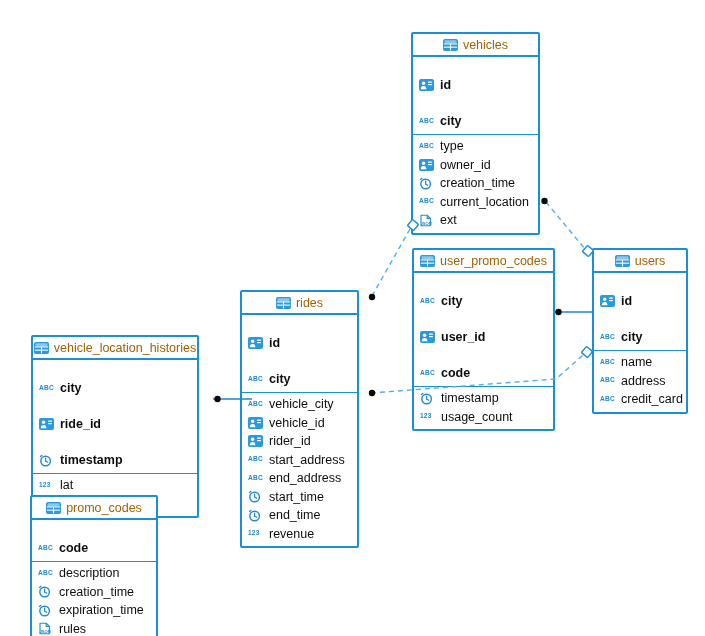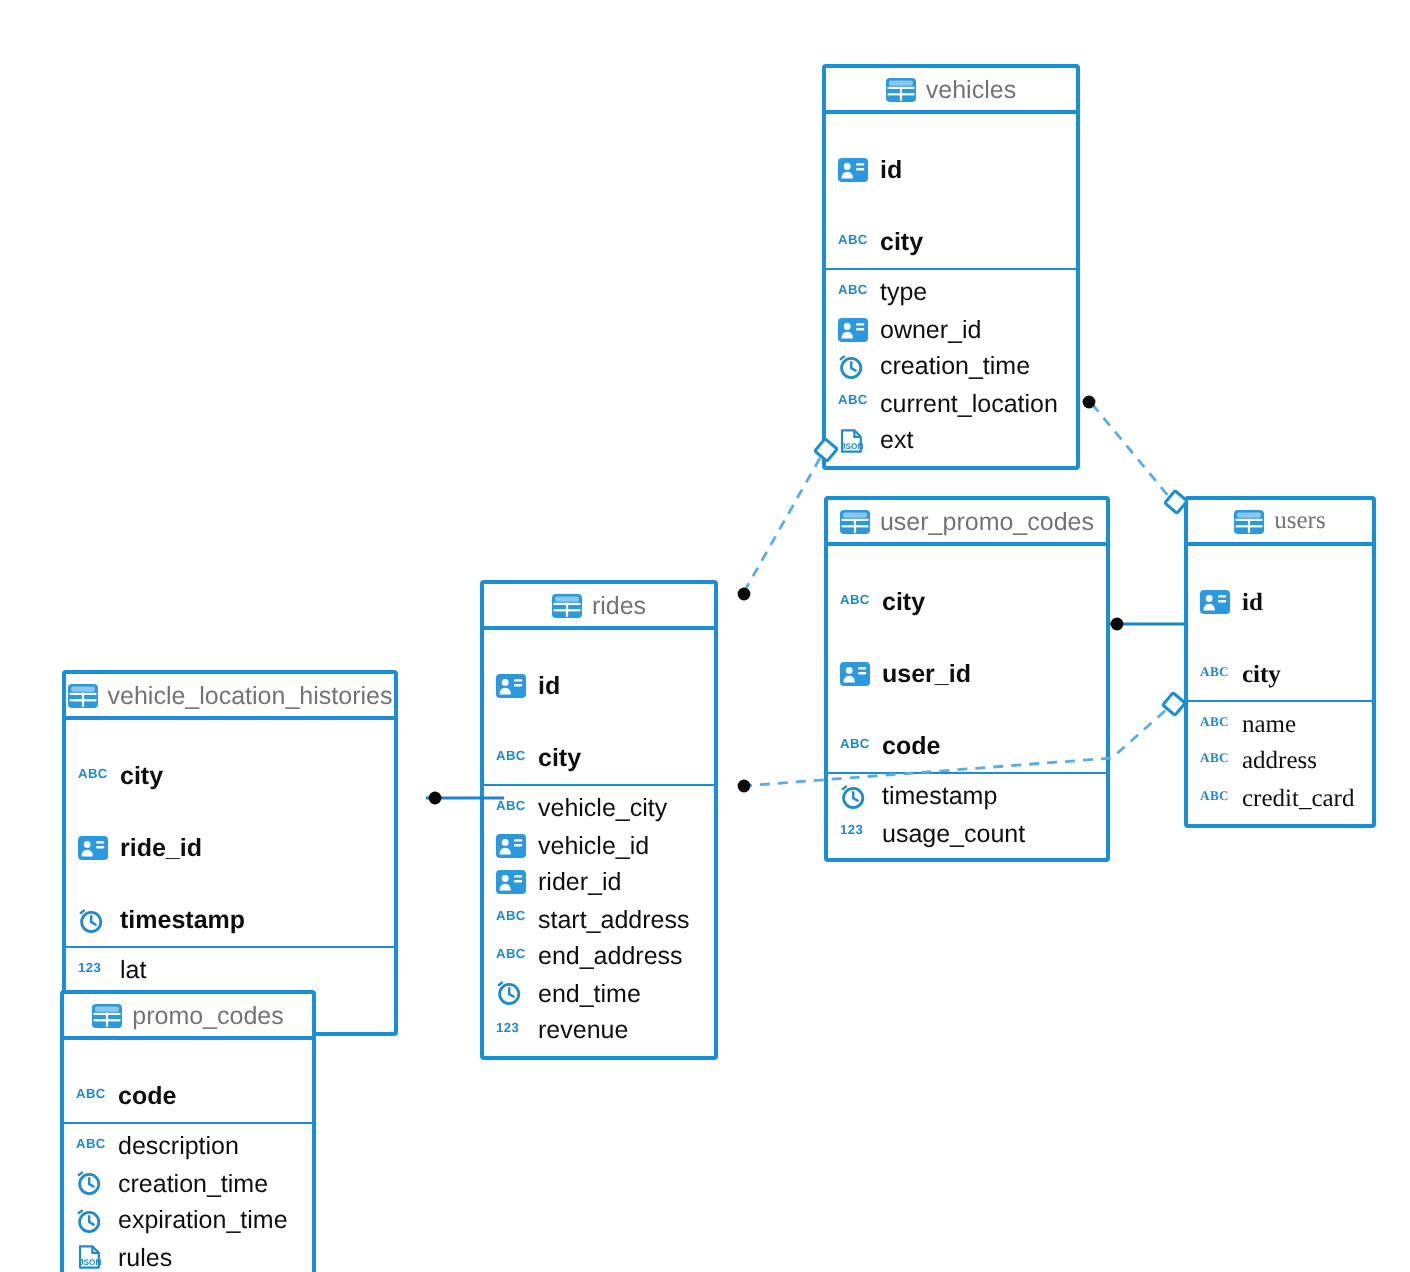--- a/index.html
+++ b/index.html
@@ -9,21 +9,21 @@
     -webkit-font-smoothing:antialiased;
   }
   #canvas{position:relative;width:705px;height:636px;background:#fff;overflow:hidden;}
   .erd-table{
     position:absolute;background:#fff;box-sizing:border-box;
     border:2px solid var(--blue);border-radius:2px;z-index:1;
   }
   .thead{
     display:flex;align-items:center;justify-content:center;gap:5px;
     height:21px;border-bottom:2px solid var(--blue);
-    font-size:12.5px;color:#737373;white-space:nowrap;
+    font-size:12.5px;color:#a16207;white-space:nowrap;
   }
   .tsection{padding:2px 0 3px;}
   .tsection.fields{border-top:1.5px solid var(--blue);}
   .trow{
     display:flex;align-items:center;gap:4px;height:18.5px;
     padding:0 6px;font-size:12.5px;color:var(--text);white-space:nowrap;
   }
   .pk .trow{height:20px;font-weight:700;margin-top:16px;}
   .cicon{width:17px;flex:0 0 17px;display:flex;align-items:center;justify-content:flex-start;}
   .thead .cicon{width:15px;flex:0 0 15px;}
@@ -187,21 +187,21 @@
           <span class="cname">timestamp</span>
         </div>
         <div class="trow">
           <span class="cicon">
             <span class="txticon">123</span>
           </span>
           <span class="cname">usage_count</span>
         </div>
       </div>
     </div>
-    <div class="erd-table" style="left: 592px; top: 248px; width: 96px; font-family: Liberation Serif, serif;">
+    <div class="erd-table" style="left: 592px; top: 248px; width: 96px;">
       <div class="thead">
         <span class="cicon">
           <svg width="15" height="12" viewBox="0 0 15 12">
             <rect width="15" height="12" rx="2" fill="#2b99dd"></rect>
             <rect x="1.5" y="1.3" width="12" height="2.6" rx="1" fill="#fff" opacity="0.45"></rect>
             <rect x="0.8" y="4.4" width="13.4" height="1.1" fill="#fff"></rect>
             <rect x="0.8" y="7.6" width="13.4" height="1.1" fill="#fff"></rect>
             <rect x="6.95" y="4.4" width="1.1" height="7" fill="#fff"></rect>
           </svg>
         </span>
@@ -316,20 +316,31 @@
           <span class="cicon">
             <span class="txticon">ABC</span>
           </span>
           <span class="cname">start_address</span>
         </div>
         <div class="trow">
           <span class="cicon">
             <span class="txticon">ABC</span>
           </span>
           <span class="cname">end_address</span>
+        </div>
+        <div class="trow">
+          <span class="cicon">
+            <svg width="13" height="13" viewBox="0 0 13 13">
+              <circle cx="6.6" cy="7" r="4.8" fill="none" stroke="#1f8ad0" stroke-width="1.4"></circle>
+              <line x1="6.6" y1="7" x2="6.6" y2="4.1" stroke="#1f8ad0" stroke-width="1.2" stroke-linecap="round"></line>
+              <line x1="6.6" y1="7" x2="8.8" y2="8.3" stroke="#1f8ad0" stroke-width="1.2" stroke-linecap="round"></line>
+              <line x1="1.4" y1="2.5" x2="3" y2="1.3" stroke="#1f8ad0" stroke-width="1.2" stroke-linecap="round"></line>
+            </svg>
+          </span>
+          <span class="cname">start_time</span>
         </div>
         <div class="trow">
           <span class="cicon">
             <svg width="13" height="13" viewBox="0 0 13 13">
               <circle cx="6.6" cy="7" r="4.8" fill="none" stroke="#1f8ad0" stroke-width="1.4"></circle>
               <line x1="6.6" y1="7" x2="6.6" y2="4.1" stroke="#1f8ad0" stroke-width="1.2" stroke-linecap="round"></line>
               <line x1="6.6" y1="7" x2="8.8" y2="8.3" stroke="#1f8ad0" stroke-width="1.2" stroke-linecap="round"></line>
               <line x1="1.4" y1="2.5" x2="3" y2="1.3" stroke="#1f8ad0" stroke-width="1.2" stroke-linecap="round"></line>
             </svg>
           </span>

